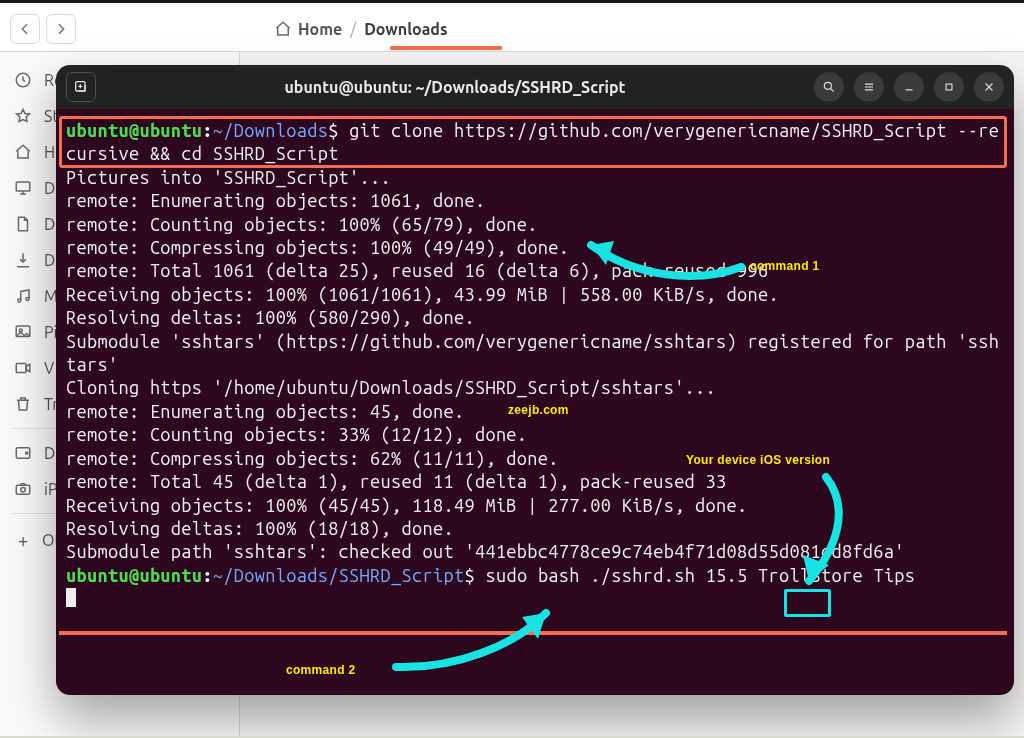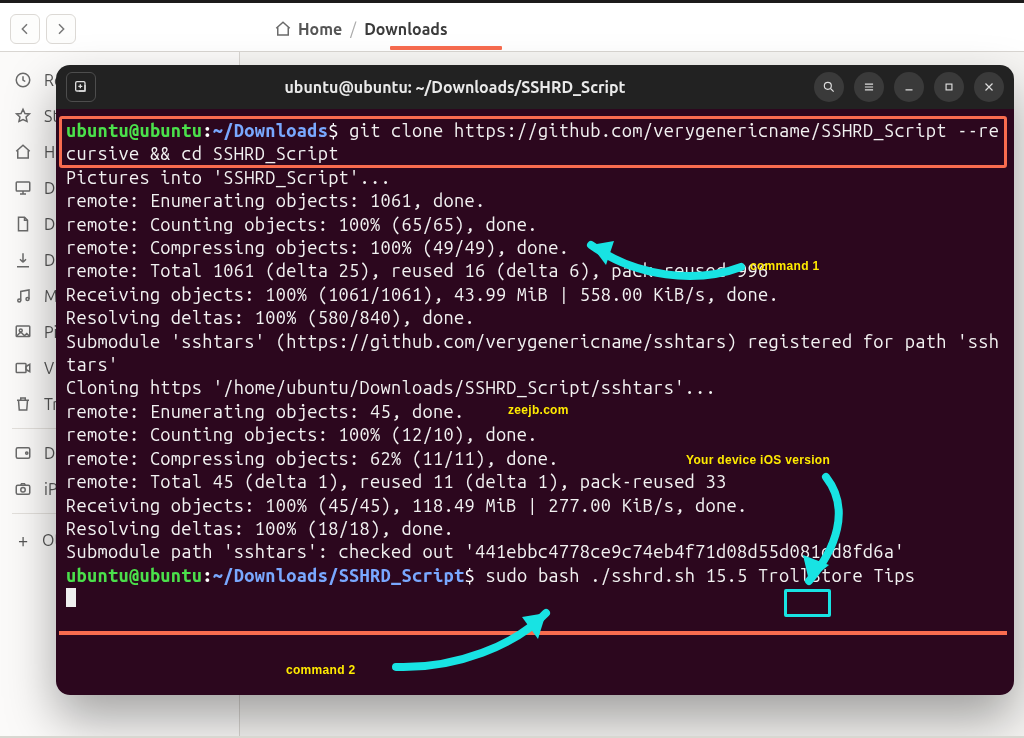--- a/index.html
+++ b/index.html
@@ -105,21 +105,21 @@
     flex:1;background:var(--term-bg);
     font-family:"Ubuntu Mono","DejaVu Sans Mono",Menlo,monospace;
     font-size:18.2px;line-height:23.4px;letter-spacing:.3px;
     color:var(--term-fg);
     padding:10px 10px 14px 10px;
     white-space:pre-wrap;word-break:break-all;
     position:relative;
   }
   .p-user{color:var(--term-green);font-weight:bold}
   .p-col{color:#fff;font-weight:bold}
-  .p-path{color:var(--term-blue);font-weight:bold}
+  .p-path{color:var(--term-blue);font-weight:normal}
   .p-dlr{color:#fff}
   .cursor{
     display:inline-block;width:10px;height:19px;background:#efefef;
     vertical-align:-2px;
   }
 
   
   .hl-box{position:absolute;border:3px solid var(--accent-orange);border-radius:3px}
   .hl1{left:3px;top:7px;width:948px;height:52px}
   .orange-line{position:absolute;left:3px;width:948px;height:4px;background:var(--accent-orange)}
@@ -306,29 +306,29 @@
         <svg viewBox="0 0 24 24">
             <path d="M6 6l12 12M18 6L6 18"></path>
           </svg>
       </div>
     </div>
   </div>
 
   <div class="term-body"><span class="p-user">ubuntu@ubuntu</span><span class="p-col">:</span><span class="p-path">~/Downloads</span><span class="p-dlr">$</span> <span>git clone https://github.com/verygenericname/SSHRD_Script --recursive &amp;&amp; cd SSHRD_Script</span>
 <span>Pictures into 'SSHRD_Script'...</span>
 <span>remote: Enumerating objects: 1061, done.</span>
-<span>remote: Counting objects: 100% (65/65), done.</span>
+<span>remote: Counting objects: 100% (65/79), done.</span>
 <span>remote: Compressing objects: 100% (49/49), done.</span>
 <span>remote: Total 1061 (delta 25), reused 16 (delta 6), pack-reused 996</span>
 <span>Receiving objects: 100% (1061/1061), 43.99 MiB | 558.00 KiB/s, done.</span>
-<span>Resolving deltas: 100% (580/840), done.</span>
+<span>Resolving deltas: 100% (580/290), done.</span>
 <span>Submodule 'sshtars' (https://github.com/verygenericname/sshtars) registered for path 'sshtars'</span>
 <span>Cloning https '/home/ubuntu/Downloads/SSHRD_Script/sshtars'...</span>
 <span>remote: Enumerating objects: 45, done.</span>
-<span>remote: Counting objects: 100% (12/10), done.</span>
+<span>remote: Counting objects: 33% (12/12), done.</span>
 <span>remote: Compressing objects: 62% (11/11), done.</span>
 <span>remote: Total 45 (delta 1), reused 11 (delta 1), pack-reused 33</span>
 <span>Receiving objects: 100% (45/45), 118.49 MiB | 277.00 KiB/s, done.</span>
 <span>Resolving deltas: 100% (18/18), done.</span>
 <span>Submodule path 'sshtars': checked out '441ebbc4778ce9c74eb4f71d08d55d081dd8fd6a'</span>
 <span class="p-user">ubuntu@ubuntu</span><span class="p-col">:</span><span class="p-path">~/Downloads/SSHRD_Script</span><span class="p-dlr">$</span> <span>sudo bash ./sshrd.sh 15.5 TrollStore Tips</span>
 <span class="cursor"></span>
 
     
     <div class="hl-box hl1"></div>

